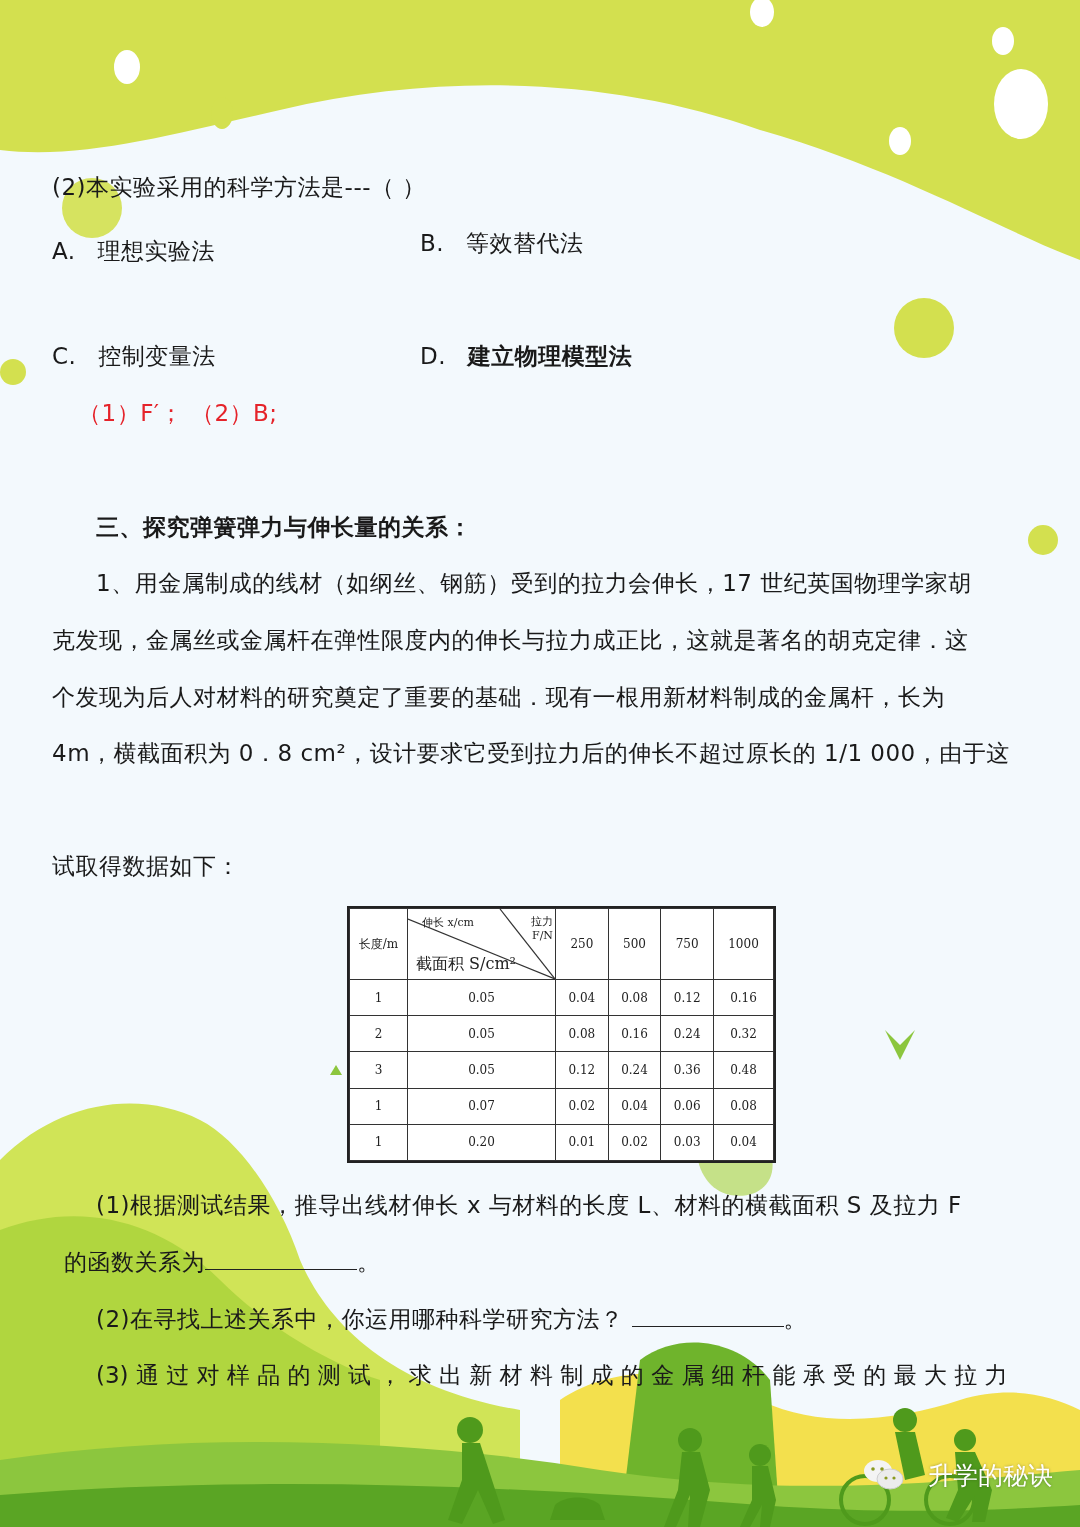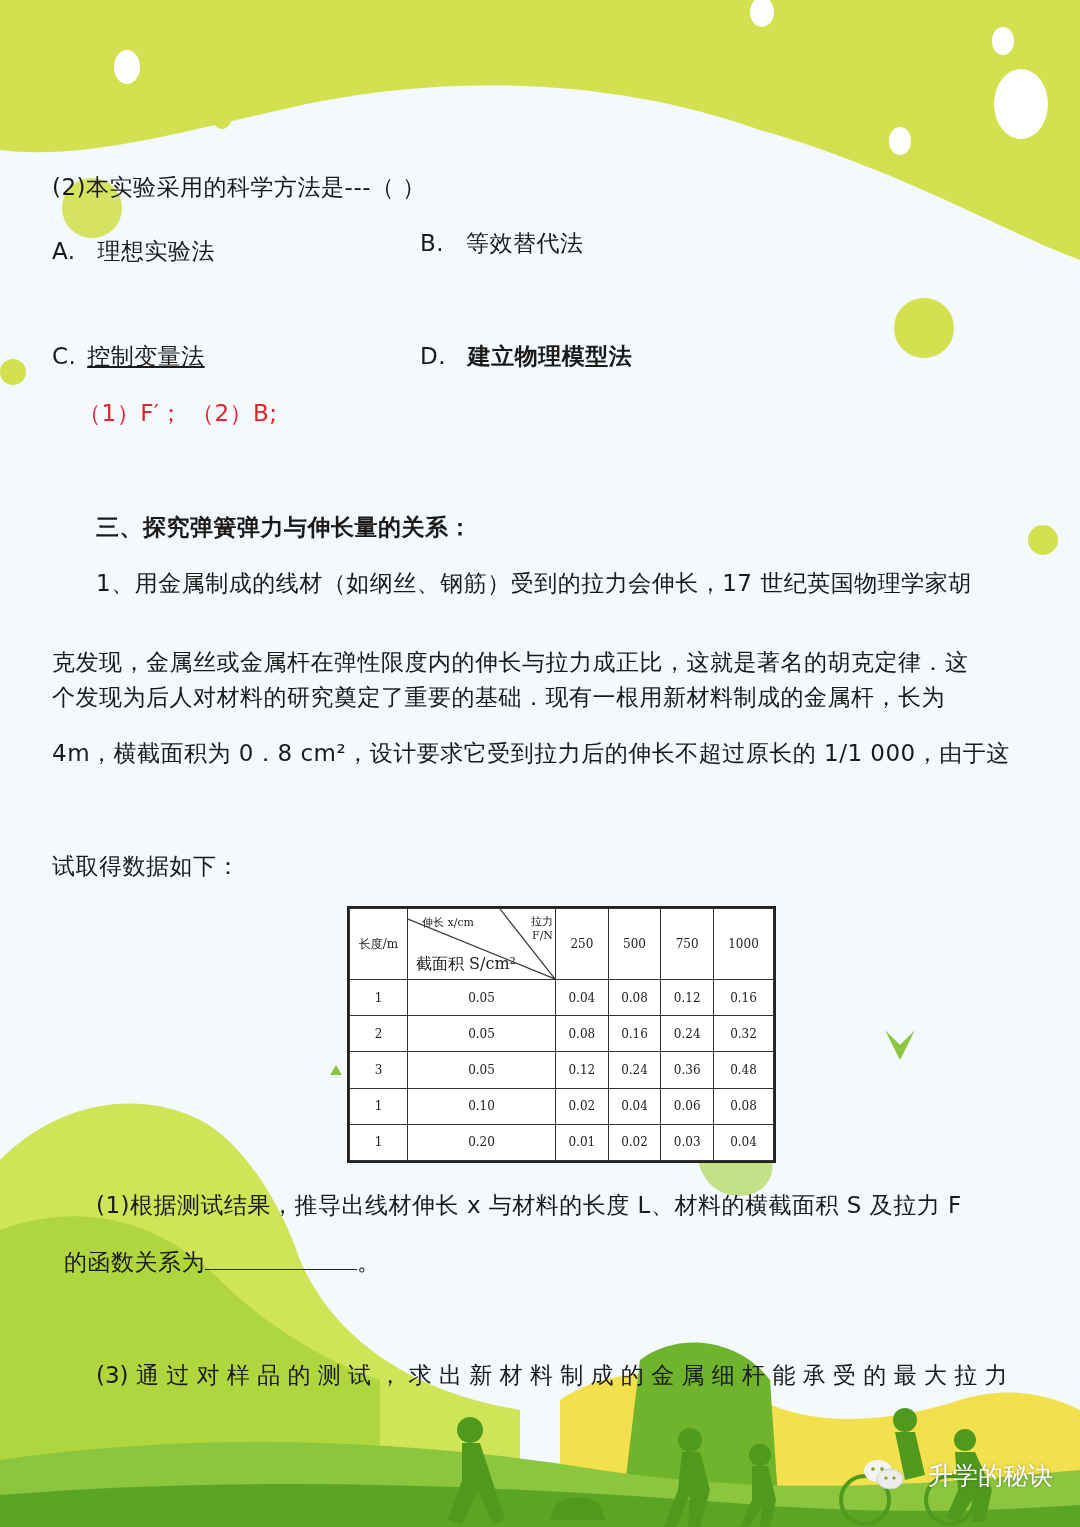--- a/index.html
+++ b/index.html
@@ -89,33 +89,33 @@
   <div class="line" style="left:52px; top:236px;">
     <span>A.</span>
     <span style="margin-left:14px;">理想实验法</span>
   </div>
   <div class="line" style="left:420px; top:228px;">
     <span>B.</span>
     <span style="margin-left:14px;">等效替代法</span>
   </div>
   <div class="line" style="left:52px; top:341px;">
     <span>C.</span>
-    <span style="margin-left:3px;text-decoration:underline;">控制变量法</span>
+    <span style="margin-left:14px;">控制变量法</span>
   </div>
   <div class="line" style="left:420px; top:341px;">
     <span>D.</span>
     <span style="margin-left:14px;font-weight:bold;">建立物理模型法</span>
   </div>
 
   <div class="line red" style="left:78px; top:398px;">（1）F′；  （2）B;</div>
 
   <div class="line bold" style="left:96px; top:512px;">三、探究弹簧弹力与伸长量的关系：</div>
 
   <div class="line" style="left:96px; top:568px;">1、用金属制成的线材（如纲丝、钢筋）受到的拉力会伸长，17 世纪英国物理学家胡</div>
-  <div class="line" style="left:52px; top:625px;margin-top:22px;">克发现，金属丝或金属杆在弹性限度内的伸长与拉力成正比，这就是著名的胡克定律．这</div>
+  <div class="line" style="left:52px; top:625px;">克发现，金属丝或金属杆在弹性限度内的伸长与拉力成正比，这就是著名的胡克定律．这</div>
   <div class="line" style="left:52px; top:682px;">个发现为后人对材料的研究奠定了重要的基础．现有一根用新材料制成的金属杆，长为</div>
   <div class="line" style="left:52px; top:738px;">4m，横截面积为 0．8 cm²，设计要求它受到拉力后的伸长不超过原长的 1/1 000，由于这</div>
   <div class="line" style="left:52px; top:851px;">试取得数据如下：</div>
 
   <div class="table-wrap">
     <table class="data">
       <tbody>
           <tr class="head">
         <td style="width:57px;">长度/m</td>
         <td style="width:147px; position:relative;">
@@ -156,41 +156,44 @@
       <tr>
         <td>3</td>
         <td>0.05</td>
         <td>0.12</td>
         <td>0.24</td>
         <td>0.36</td>
         <td>0.48</td>
       </tr>
       <tr>
         <td>1</td>
-        <td>0.10</td>
+        <td>0.07</td>
         <td>0.02</td>
         <td>0.04</td>
         <td>0.06</td>
         <td>0.08</td>
       </tr>
       <tr>
         <td>1</td>
         <td>0.20</td>
         <td>0.01</td>
         <td>0.02</td>
         <td>0.03</td>
         <td>0.04</td>
       </tr>
     </tbody>
       </table>
   </div>
 
   <div class="line" style="left:96px; top:1190px;">(1)根据测试结果，推导出线材伸长 x 与材料的长度 L、材料的横截面积 S 及拉力 F</div>
   <div class="line" style="left:64px; top:1247px;">
     <span>的函数关系为</span><span class="blank" style="width:152px;"></span><span>。</span>
+  </div>
+  <div class="line" style="left:96px; top:1304px;">
+    <span>(2)在寻找上述关系中，你运用哪种科学研究方法？</span><span class="blank" style="width:152px; margin-left:8px;"></span><span>。</span>
   </div>
   <div class="line" style="left:96px; top:1360px; letter-spacing:0px;">(3) 通 过 对 样 品 的 测 试 ， 求 出 新 材 料 制 成 的 金 属 细 杆 能 承 受 的 最 大 拉 力</div>
 </div>
 
 <div class="watermark">
   <svg width="44" height="34" viewBox="0 0 44 34">
     <ellipse cx="16" cy="13" rx="14" ry="11" fill="#f4f4f4"></ellipse>
     <ellipse cx="28" cy="21" rx="13" ry="10" fill="#ececec" stroke="#cfcfcf" stroke-width="1"></ellipse>
     <circle cx="11" cy="11" r="1.8" fill="#8a9a20"></circle>
     <circle cx="20" cy="11" r="1.8" fill="#8a9a20"></circle>

